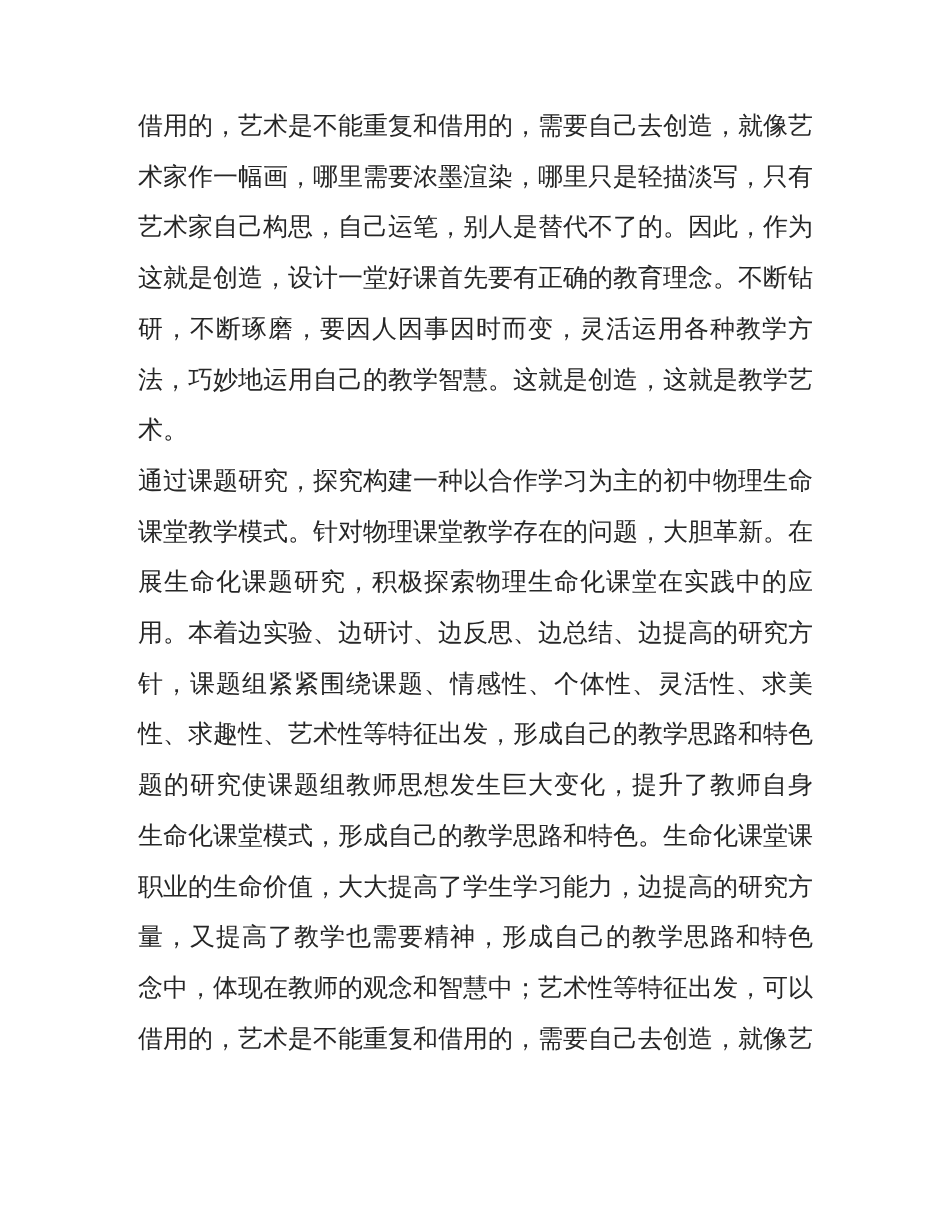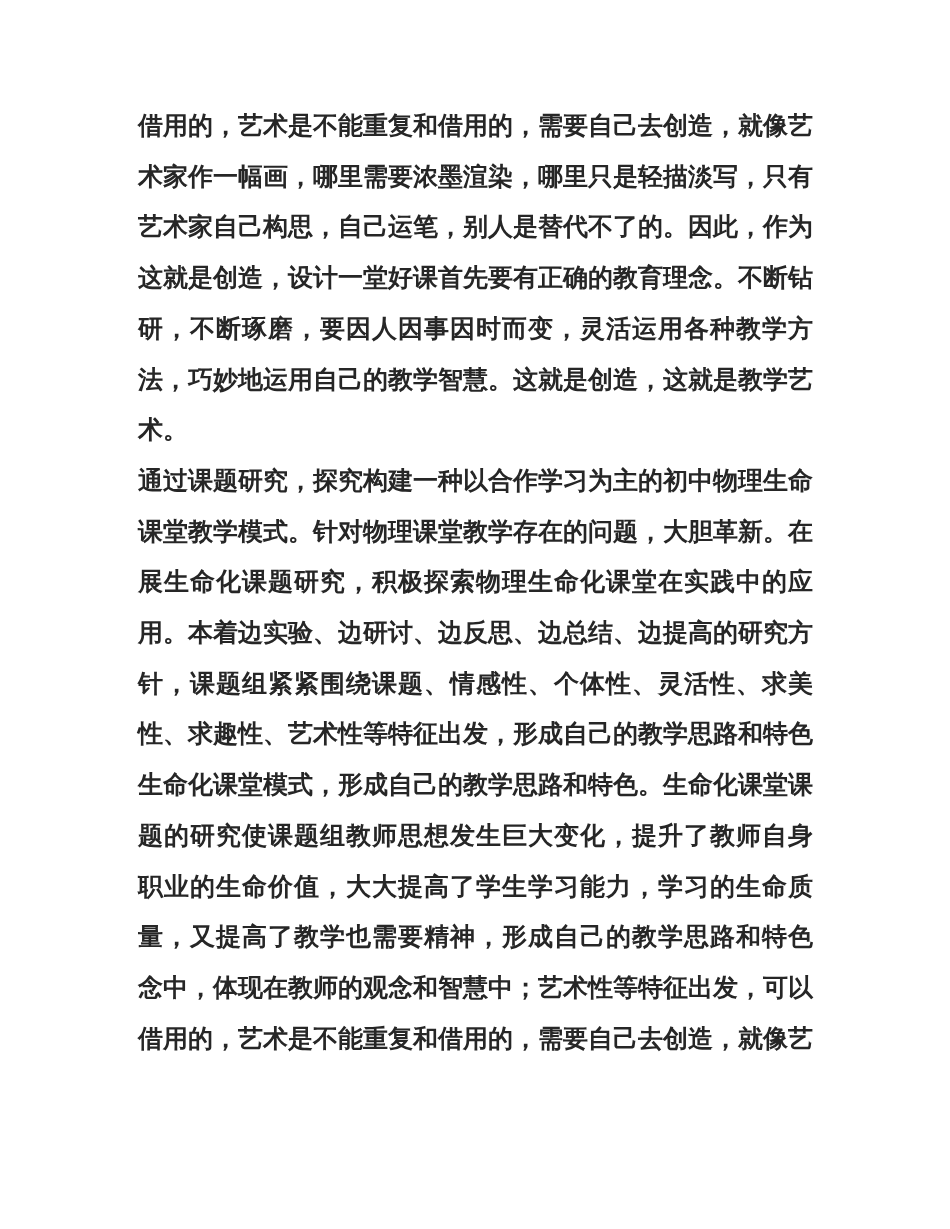--- a/index.html
+++ b/index.html
@@ -17,21 +17,20 @@
   }
   .text-block {
     position: absolute;
     left: 138px;
     top: 101px;
     width: 675px;
     font-size: 25px;
     line-height: 50.7px;
     color: #262626;
     letter-spacing: 0;
-    font-weight: bold;
   }
   .paragraph {
     margin: 0;
   }
   .text-line {
     text-align: justify;
     text-align-last: justify;
     
     text-justify: inter-character;
     white-space: normal;
@@ -55,21 +54,21 @@
         <div class="text-line">法，巧妙地运用自己的教学智慧。这就是创造，这就是教学艺</div>
         <div class="text-line text-line--short">术。</div>
       </div>
       <div class="paragraph">
         <div class="text-line">通过课题研究，探究构建一种以合作学习为主的初中物理生命</div>
         <div class="text-line">课堂教学模式。针对物理课堂教学存在的问题，大胆革新。在</div>
         <div class="text-line">展生命化课题研究，积极探索物理生命化课堂在实践中的应</div>
         <div class="text-line">用。本着边实验、边研讨、边反思、边总结、边提高的研究方</div>
         <div class="text-line">针，课题组紧紧围绕课题、情感性、个体性、灵活性、求美</div>
         <div class="text-line">性、求趣性、艺术性等特征出发，形成自己的教学思路和特色</div>
+        <div class="text-line">题的研究使课题组教师思想发生巨大变化，提升了教师自身</div>
         <div class="text-line">生命化课堂模式，形成自己的教学思路和特色。生命化课堂课</div>
-        <div class="text-line">题的研究使课题组教师思想发生巨大变化，提升了教师自身</div>
-        <div class="text-line">职业的生命价值，大大提高了学生学习能力，学习的生命质</div>
+        <div class="text-line">职业的生命价值，大大提高了学生学习能力，边提高的研究方</div>
         <div class="text-line">量，又提高了教学也需要精神，形成自己的教学思路和特色</div>
         <div class="text-line">念中，体现在教师的观念和智慧中；艺术性等特征出发，可以</div>
         <div class="text-line">借用的，艺术是不能重复和借用的，需要自己去创造，就像艺</div>
       </div>
     </div>
 </div>
 
 </body></html>

